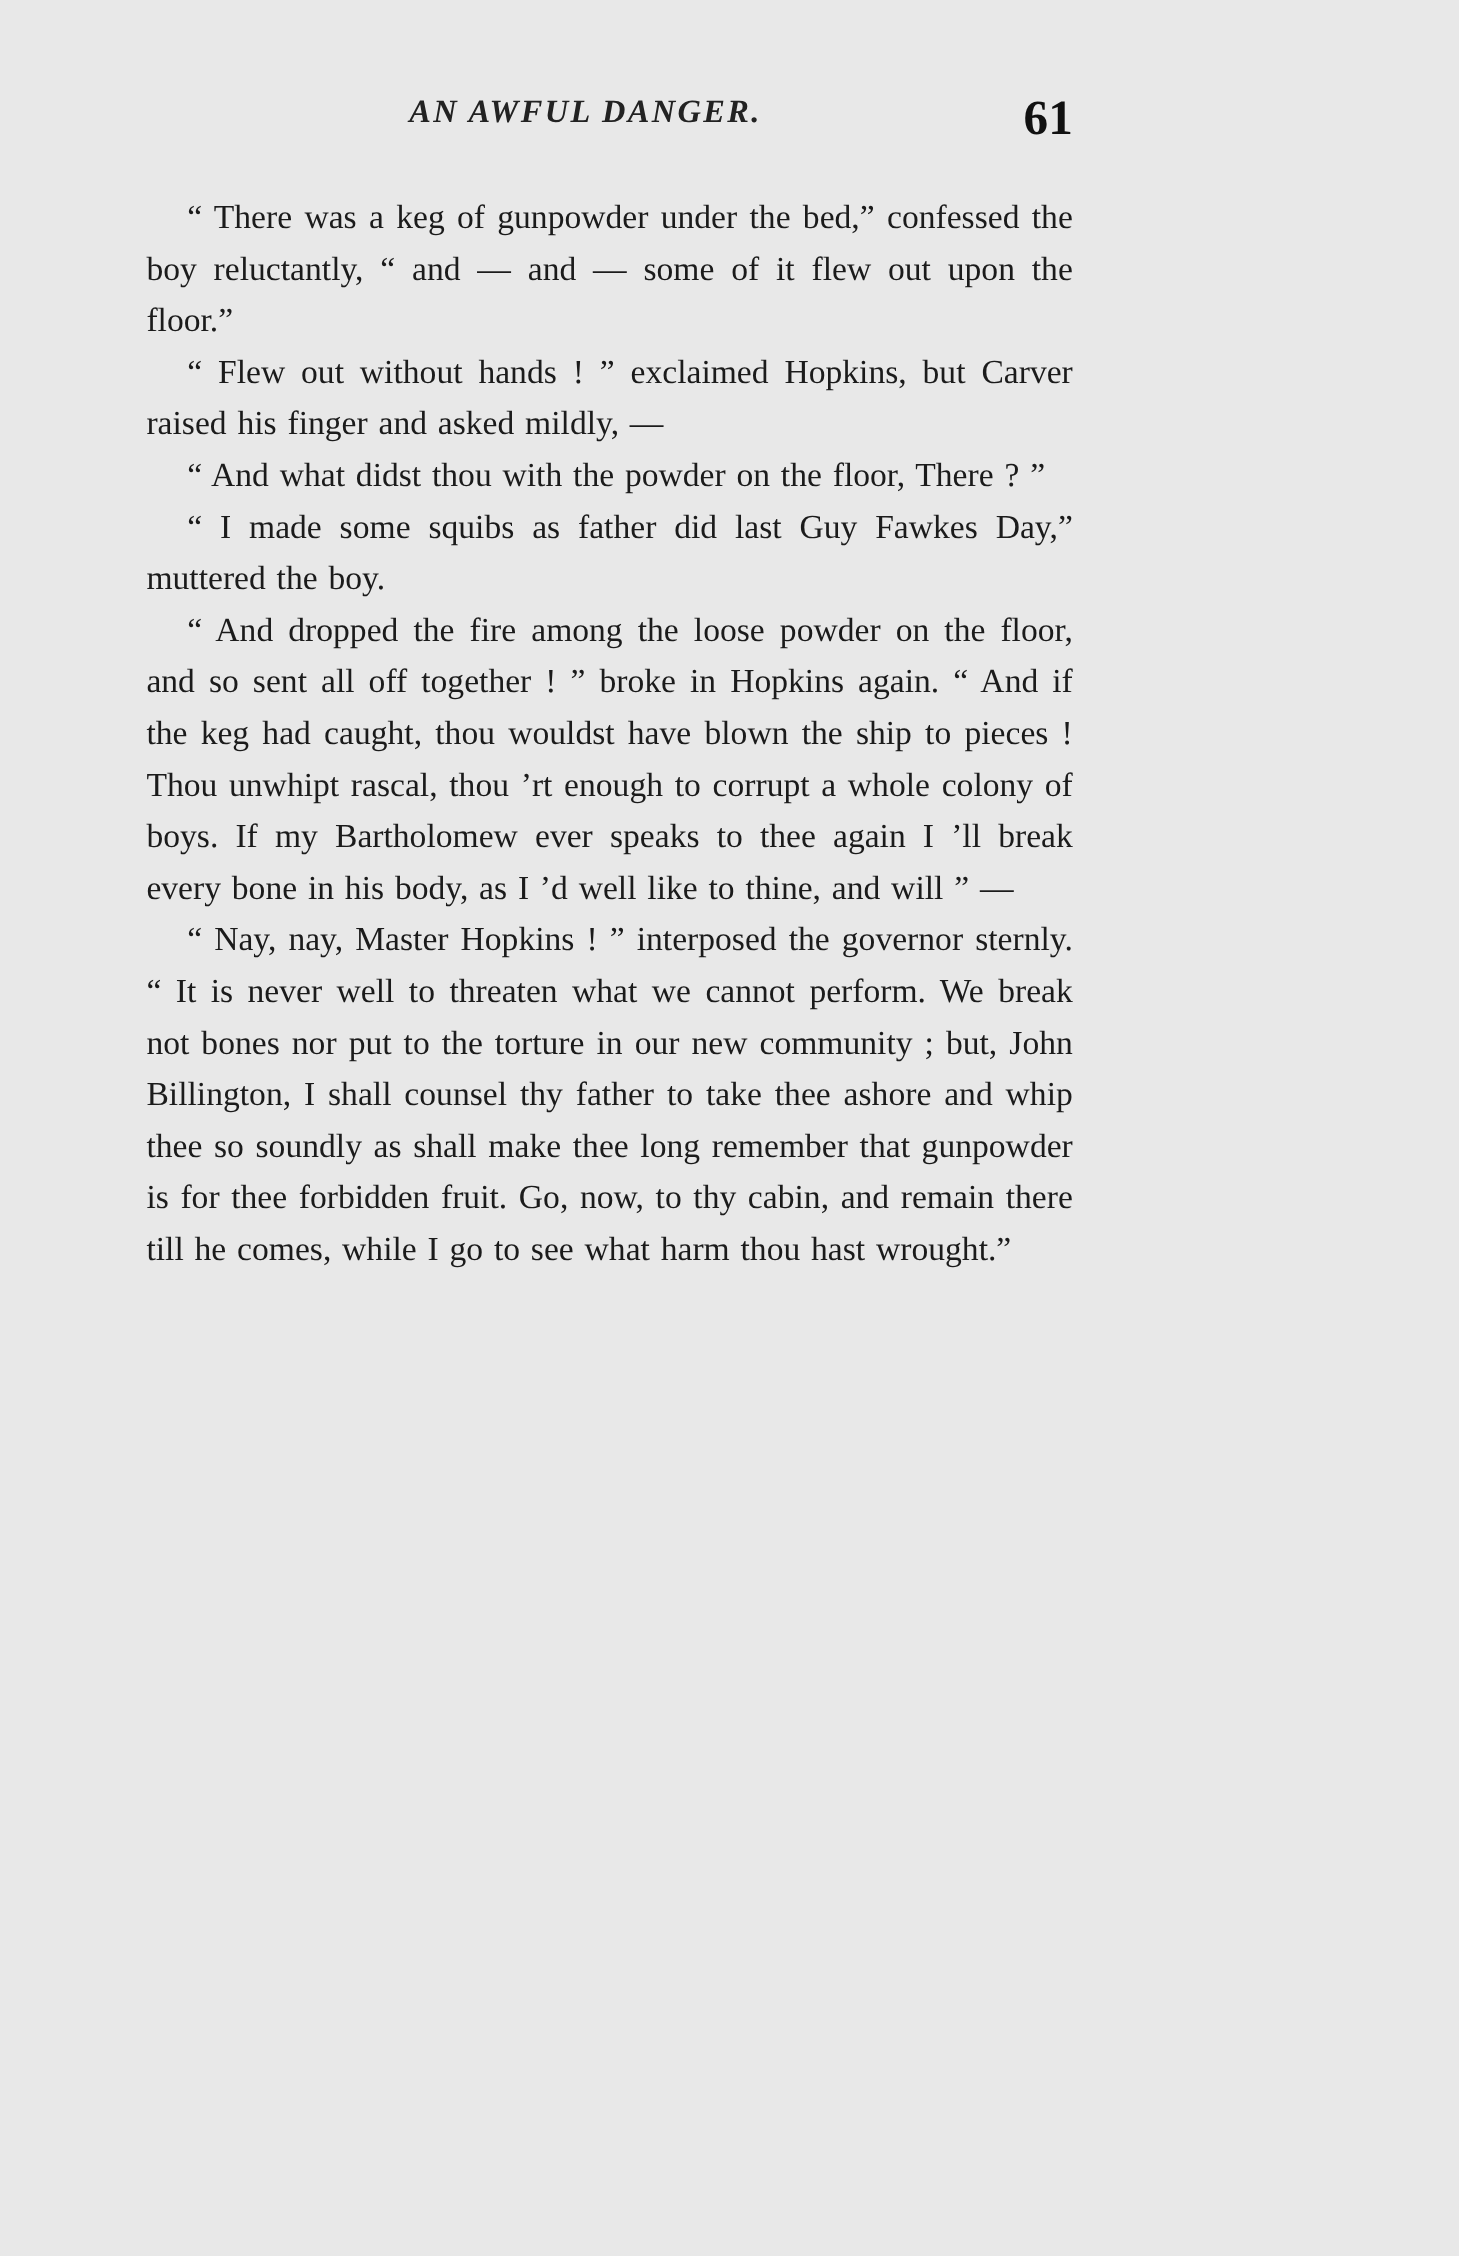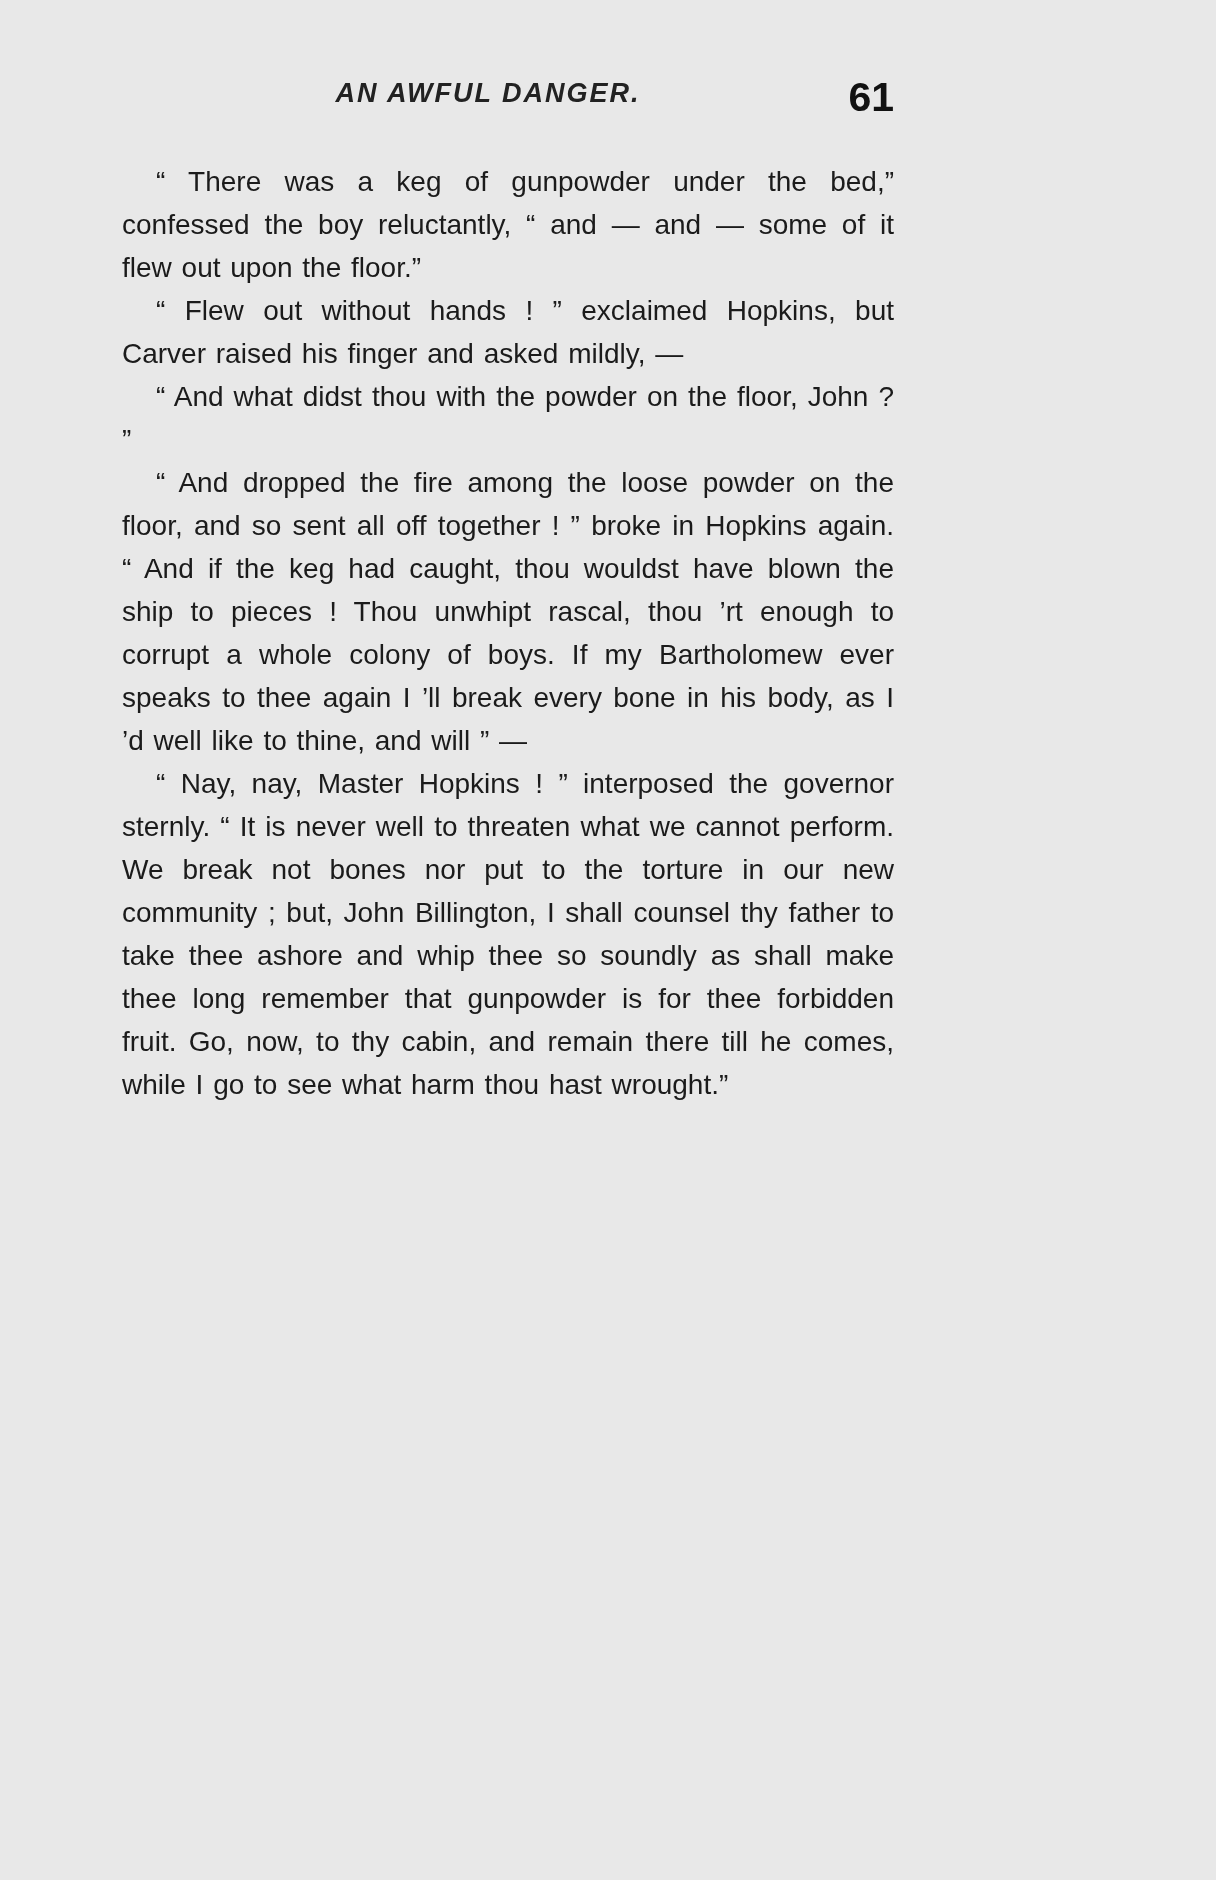--- a/index.html
+++ b/index.html
@@ -8,21 +8,21 @@
     background: #e8e8e8;
   }
   .scan-page {
     position: relative;
     width: 1216px;
     height: 1880px;
     margin: 0 auto;
     background: #fefefdf
     background: #fefefe;
     overflow: hidden;
-    font-family: Liberation Sans, sans-serif;
+    font-family: Liberation Serif, serif;
     color: #1b1b1b;
   }
   .text-column {
     position: absolute;
     left: 122px;
     top: 78px;
     width: 772px;
   }
   .page-header {
     position: relative;
@@ -65,19 +65,20 @@
   <div class="text-column">
 
     <div class="page-header">
       <span class="running-title">AN AWFUL DANGER.</span>
       <span class="page-number">61</span>
     </div>
 
     <div class="page-body">
       <p>“ There was a keg of gunpowder under the bed,” confessed the boy reluctantly, “ and — and — some of it flew out upon the floor.”</p>
       <p>“ Flew out without hands ! ” exclaimed Hopkins, but Carver raised his finger and asked mildly, —</p>
-      <p>“ And what didst thou with the powder on the floor, John ? ”</p>
+      <p>“ And what didst thou with the powder on the floor, There ? ”</p>
+      <p>“ I made some squibs as father did last Guy Fawkes Day,” muttered the boy.</p>
       <p>“ And dropped the fire among the loose powder on the floor, and so sent all off together ! ” broke in Hopkins again.  “ And if the keg had caught, thou wouldst have blown the ship to pieces !  Thou unwhipt rascal, thou ’rt enough to corrupt a whole colony of boys.  If my Bartholomew ever speaks to thee again I ’ll break every bone in his body, as I ’d well like to thine, and will ” —</p>
       <p>“ Nay, nay, Master Hopkins ! ” interposed the governor sternly.  “ It is never well to threaten what we cannot perform.  We break not bones nor put to the torture in our new community ; but, John Billington, I shall counsel thy father to take thee ashore and whip thee so soundly as shall make thee long remember that gunpowder is for thee forbidden fruit.  Go, now, to thy cabin, and remain there till he comes, while I go to see what harm thou hast wrought.”</p>
     </div>
 
   </div>
 </div>
 
 </body></html>

